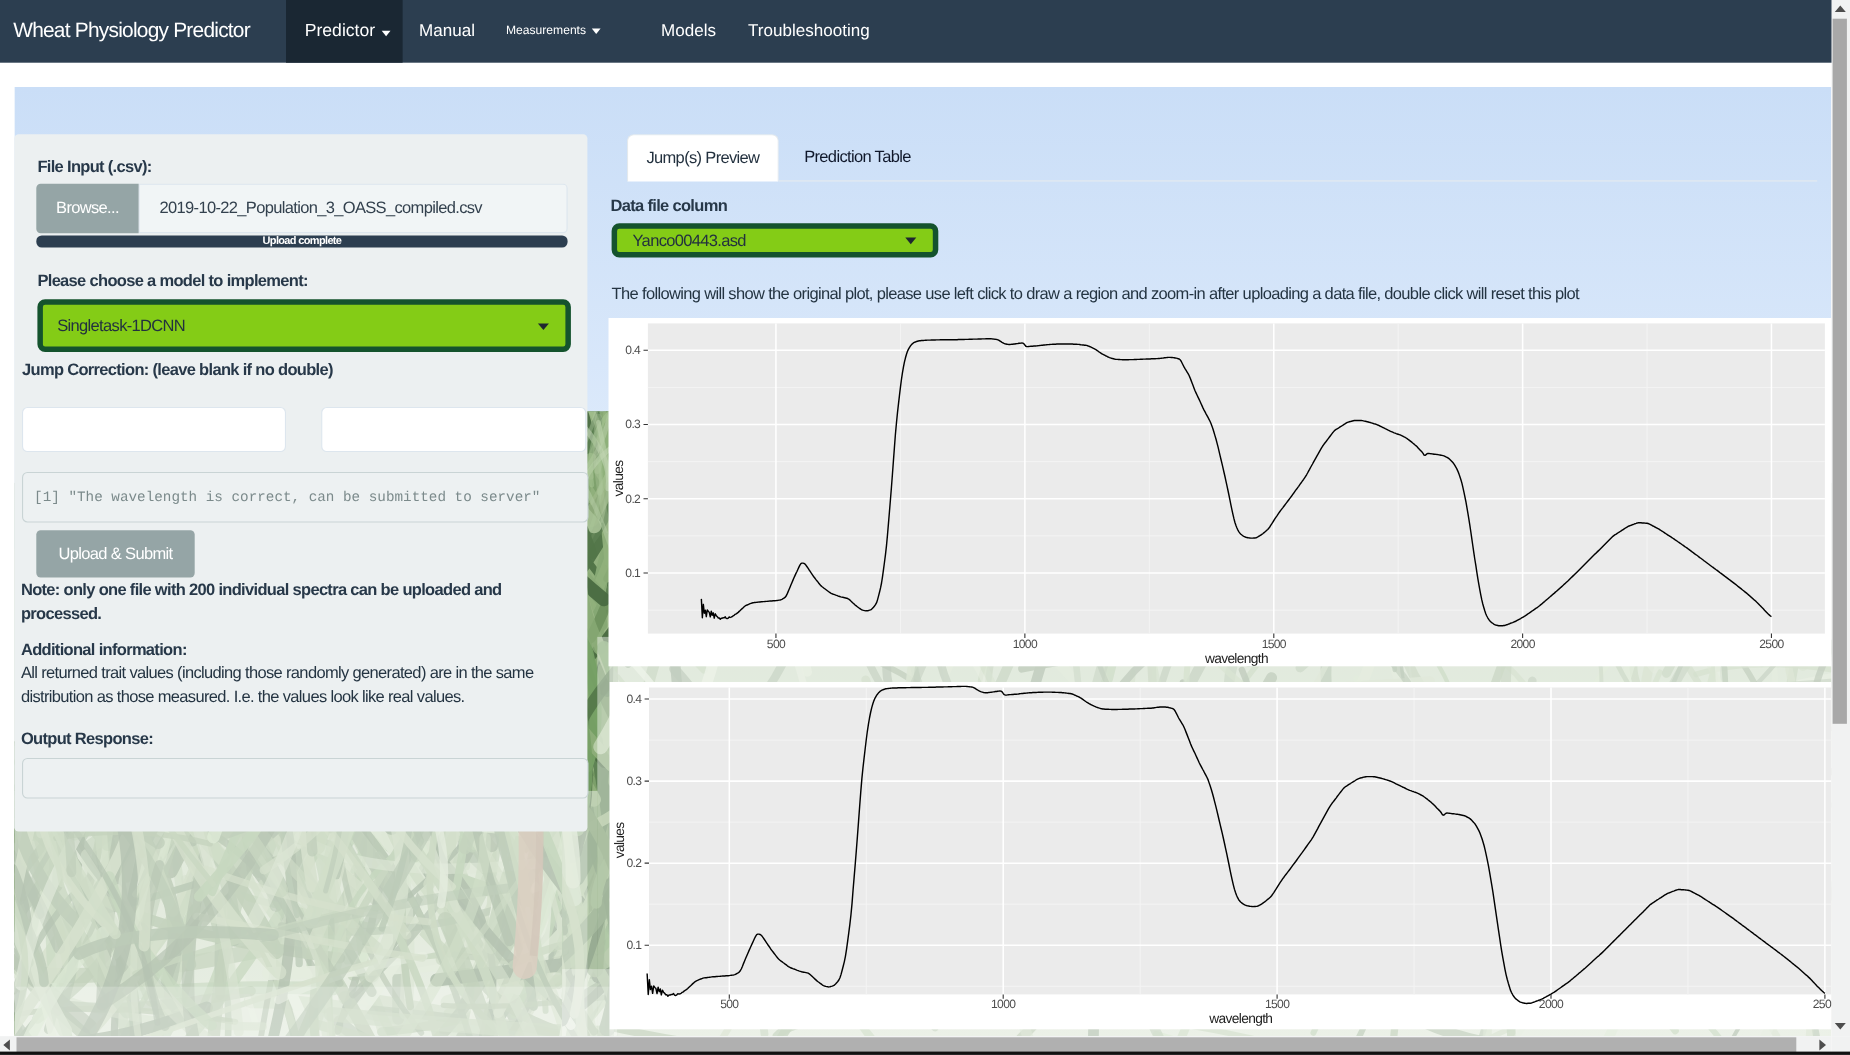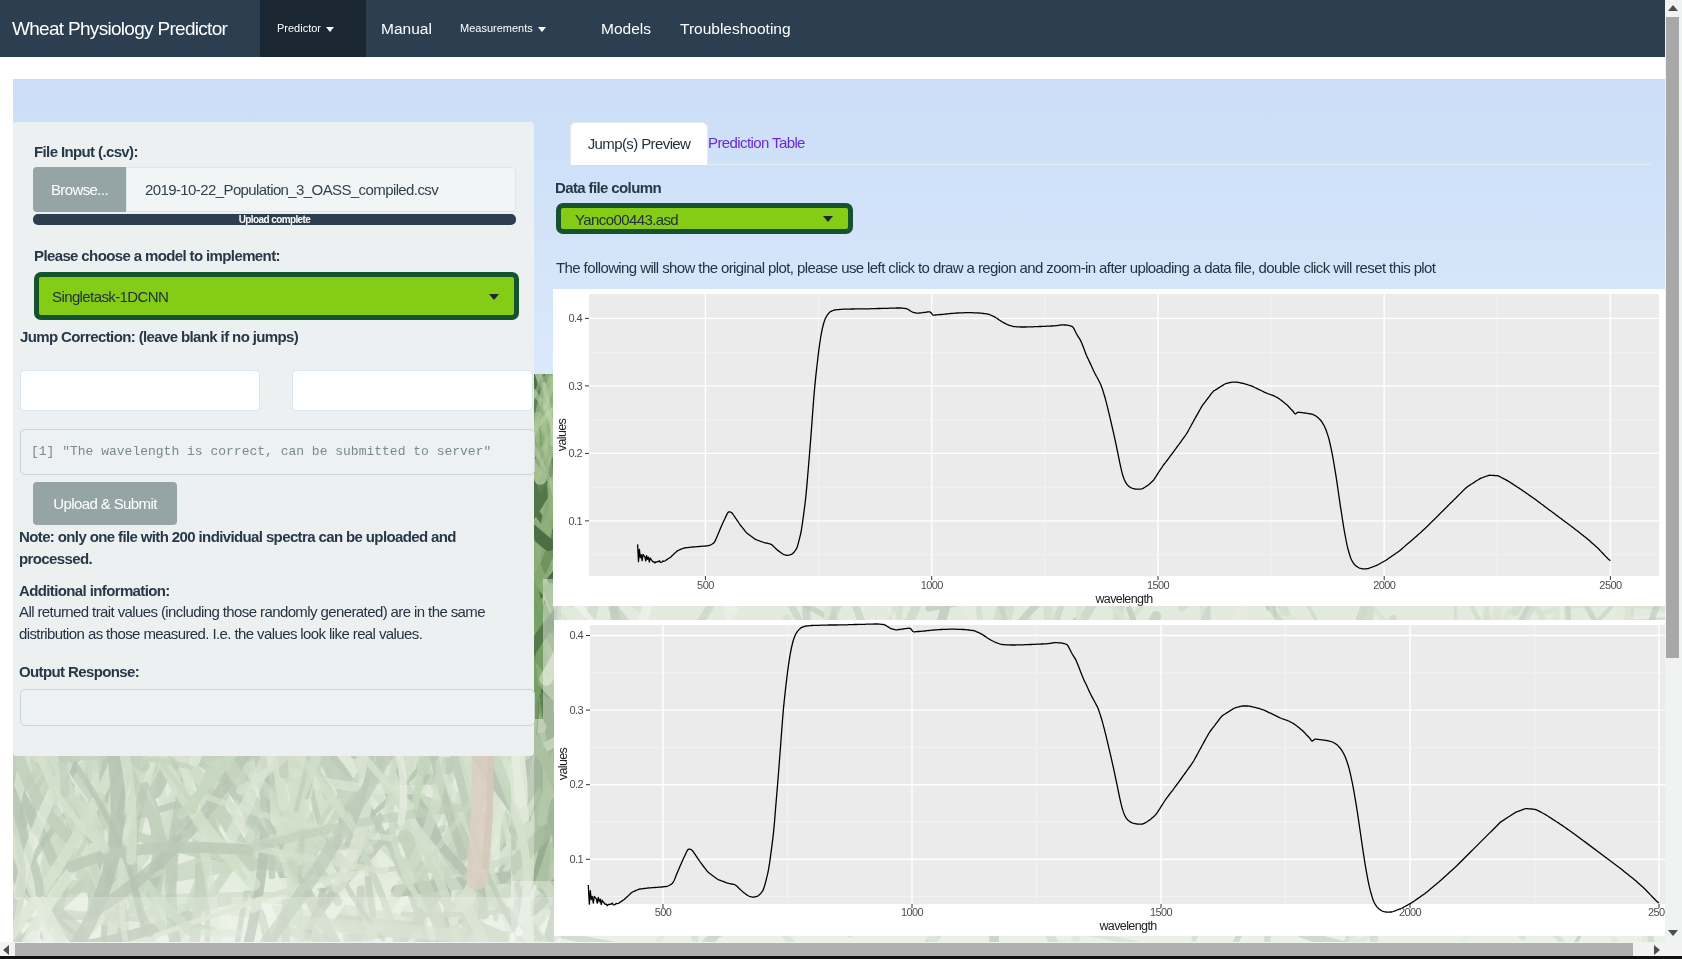--- a/index.html
+++ b/index.html
@@ -10,21 +10,21 @@
 .sel{position:absolute;background:#84cc16;border:5px solid #14532d;border-radius:7px}
 .sel .txt{position:absolute;left:13px;top:50%;transform:translateY(-50%);color:#23313f}
 .sel .caret{position:absolute;right:15px;top:50%;margin-top:-2.5px;border-top-color:#1f2730;border-left-width:5.5px;border-right-width:5.5px;border-top-width:6px}
 </style></head>
 <body>
 <div class="abs" style="left:0;top:0;width:1682px;height:959px;overflow:hidden">
 
 <div class="abs" style="left:0;top:0;width:1682px;height:57px;background:#2c3e50"></div>
 <div class="abs" style="left:12px;top:0;height:57px;line-height:57px;color:#ffffff;font-weight:normal;font-size:19px;letter-spacing:-0.7px">Wheat Physiology Predictor</div>
 <div class="abs" style="left:260px;top:0;width:106px;height:57px;background:#1a2733"></div>
-<div class="abs" style="left:277px;top:0;height:41px;line-height:57px;color:#fff;font-size:11px;letter-spacing:0">Predictor <span class="caret" style="border-top-color:#fff;margin-left:2px"></span></div>
+<div class="abs" style="left:277px;top:0;height:41px;line-height:57px;color:#fff;font-size:16px;letter-spacing:0">Predictor <span class="caret" style="border-top-color:#fff;margin-left:2px"></span></div>
 <div class="abs" style="left:381px;top:0;height:57px;line-height:57px;color:#fff;font-size:15.5px;letter-spacing:0">Manual</div>
 <div class="abs" style="left:460px;top:0;height:57px;line-height:57px;color:#fff;font-size:11px;letter-spacing:0">Measurements <span class="caret" style="border-top-color:#fff;margin-left:2px"></span></div>
 <div class="abs" style="left:601px;top:0;height:57px;line-height:57px;color:#fff;font-size:15.5px;letter-spacing:0">Models</div>
 <div class="abs" style="left:680px;top:0;height:57px;line-height:57px;color:#fff;font-size:15.5px;letter-spacing:0">Troubleshooting</div>
 
 <div class="abs" style="left:13px;top:79px;width:1652px;height:863px;overflow:hidden">
 <svg width="1652" height="863" viewBox="0 0 1652 863">
 <defs>
 <linearGradient id="sky" x1="0" y1="0" x2="0" y2="1">
 <stop offset="0" stop-color="#cadef7"></stop>
@@ -1151,34 +1151,34 @@
 <div class="abs" style="left:13px;top:122px;width:521px;height:634px;background:#ecf0f1;border-radius:4px"></div>
 <div class="abs b" style="left:34px;top:143px">File Input (.csv):</div>
 <div class="abs" style="left:126px;top:167px;width:390px;height:45px;background:#f1f5f6;border:1px solid #dde6ee;border-radius:0 4px 4px 0;line-height:43px;padding-left:18px;color:#33414e">2019-10-22_Population_3_OASS_compiled.csv</div>
 <div class="abs" style="left:33px;top:167px;width:93px;height:45px;background:#95a5a6;border-radius:4px 0 0 4px;line-height:45px;text-align:center;color:#ffffff">Browse...</div>
 <div class="abs" style="left:33px;top:214px;width:483px;height:11px;background:#2c3e50;border-radius:5px;line-height:11px;text-align:center;color:#ffffff;font-size:10px;font-weight:bold">Upload complete</div>
 <div class="abs b" style="left:34px;top:247px">Please choose a model to implement:</div>
 <div class="sel" style="left:34px;top:272px;width:485px;height:48px">
       <span class="txt">Singletask-1DCNN</span>
       <span class="caret"></span>
     </div>
-<div class="abs b" style="left:20px;top:328px">Jump Correction: (leave blank if no jumps)</div>
+<div class="abs b" style="left:20px;top:328px">Jump Correction: (leave blank if no double)</div>
 <div class="abs" style="left:20px;top:370px;width:240px;height:41px;background:#fff;border:1px solid #dde6ee;border-radius:5px"></div>
 <div class="abs" style="left:292px;top:370px;width:241px;height:41px;background:#fff;border:1px solid #dde6ee;border-radius:5px"></div>
 <div class="abs" style="left:20px;top:429px;width:515px;height:46px;background:#edf1f2;border:1px solid #c9d4d5;border-radius:5px;font-family:'Liberation Mono',monospace;font-size:13px;letter-spacing:0;color:#7b8a8b;line-height:44px;padding-left:10px">[1] "The wavelength is correct, can be submitted to server"</div>
 <div class="abs" style="left:33px;top:482px;width:144px;height:43px;background:#95a5a6;border-radius:4px;line-height:43px;text-align:center;color:#ffffff">Upload &amp; Submit</div>
 <div class="abs b" style="left:19px;top:526px;width:500px;line-height:22px">Note: only one file with 200 individual spectra can be uploaded and processed.</div>
 <div class="abs b" style="left:19px;top:582px">Additional information:</div>
 <div class="abs" style="left:19px;top:601px;width:505px;line-height:22px;color:#243442">All returned trait values (including those randomly generated) are in the same distribution as those measured. I.e. the values look like real values.</div>
 <div class="abs b" style="left:19px;top:663px">Output Response:</div>
 <div class="abs" style="left:20px;top:689px;width:515px;height:37px;background:#edf1f2;border:1px solid #c9d4d5;border-radius:5px"></div>
 
 <div class="abs" style="left:708px;top:164px;width:944px;height:1px;background:#e6ebef"></div>
 <div class="abs" style="left:570px;top:122px;width:138px;height:43px;background:#ffffff;border:1px solid #e3e9ed;border-bottom:none;border-radius:6px 6px 0 0;line-height:42px;text-align:center;color:#23313f">Jump(s) Preview</div>
-<div class="abs" style="left:708px;top:122px;width:143px;height:43px;line-height:42px;text-align:left;color:#6d28d9">Prediction Table</div>
+<div class="abs" style="left:708px;top:122px;width:143px;height:43px;line-height:42px;text-align:center;color:#0f172a">Prediction Table</div>
 
 <div class="abs b" style="left:555px;top:179px">Data file column</div>
 <div class="sel" style="left:556px;top:203px;width:297px;height:31px">
       <span class="txt" style="left:14px">Yanco00443.asd</span>
       <span class="caret"></span>
     </div>
 <div class="abs" style="left:556px;top:259px;color:#243442">The following will show the original plot, please use left click to draw a region and zoom-in after uploading a data file, double click will reset this plot</div>
 
 <div class="abs" style="left:553px;top:289px;width:1112px;height:317px">
       <svg width="1112" height="317" viewBox="0 0 1112 317" style="position:absolute;left:0;top:0">

